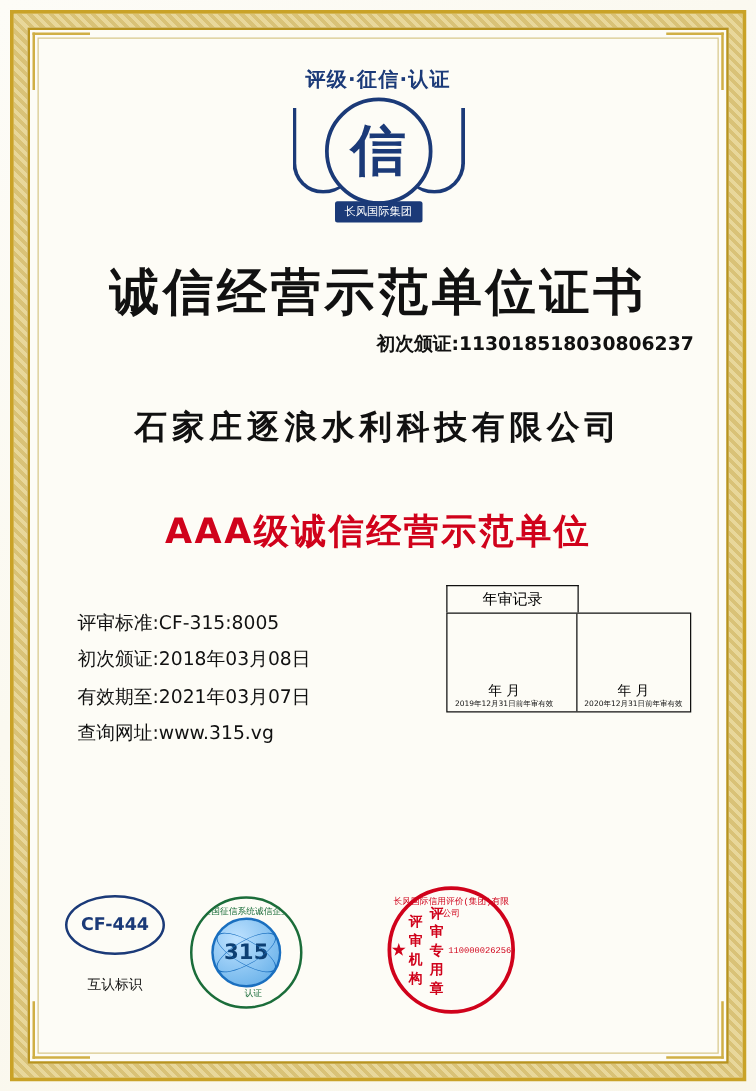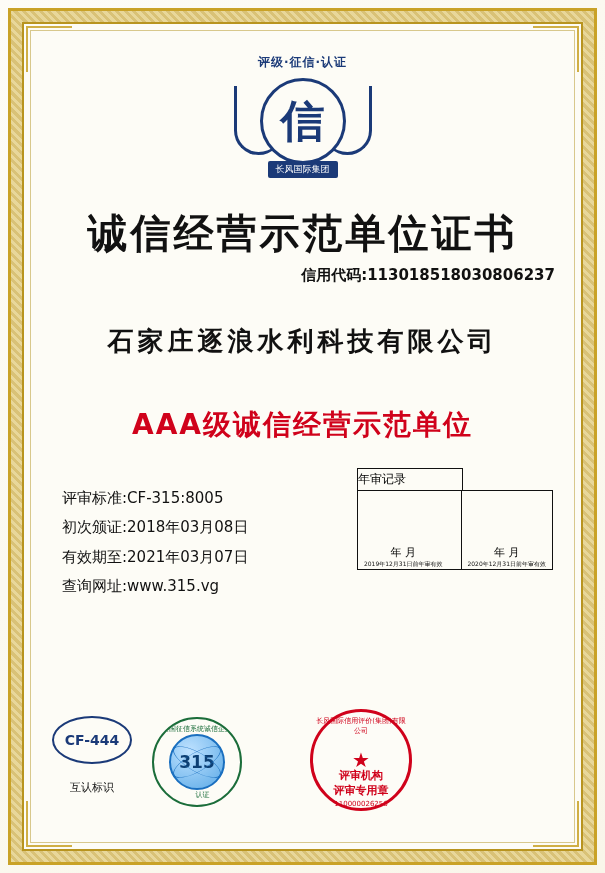--- a/index.html
+++ b/index.html
@@ -57,21 +57,21 @@
   .emblem-wrap{
     position:absolute;left:0;right:0;top:18px;
     display:flex;flex-direction:column;align-items:center;
   }
   .emblem{
     position:relative;width:178px;height:132px;
   }
   .emblem .arc-text{
     position:absolute;top:2px;left:0;right:0;
     text-align:center;
-    font-size:12px;font-weight:bold;color:#1b3a78;
+    font-size:16px;font-weight:bold;color:#1b3a78;
     letter-spacing:1px;
     font-family:"DejaVu Sans","Liberation Sans",sans-serif;
   }
   .circle-main{
     position:absolute;left:50%;top:26px;transform:translateX(-50%);
     width:80px;height:80px;border-radius:50%;
     border:3px solid #1b3a78;
     background:#fdfcf6;
     display:flex;align-items:center;justify-content:center;
   }
@@ -133,21 +133,21 @@
   .details div{white-space:nowrap;}
 
   
   .review{
     position:absolute;right:18px;top:434px;
     width:196px;
     font-family:"DejaVu Sans","Liberation Sans",sans-serif;
   }
   .review-title{
     border:1px solid #111;border-bottom:none;
-    font-size:12px;text-align:left;padding:2px 0;
+    font-size:12px;text-align:center;padding:2px 0;
     width:106px;box-sizing:border-box;
   }
   .review-grid{
     display:flex;border:1px solid #111;height:78px;gap:12px;
   }
   .review-cell{
     flex:1;position:relative;
     display:flex;flex-direction:column;justify-content:flex-end;
     align-items:center;
   }
@@ -193,22 +193,23 @@
     border:1px solid #1a6fbf;transform:rotate(60deg) scaleX(.35);
   }
   .globe .ring2{transform:rotate(-60deg) scaleX(.35);}
   .globe .ct-top{position:absolute;top:4px;left:0;right:0;text-align:center;}
   .globe .ct-bot{position:absolute;bottom:4px;left:0;right:0;text-align:center;}
   
   .red-seal{
     position:relative;width:96px;height:96px;border-radius:50%;
     border:3px solid #d0021b;
     color:#d0021b;
-    display:flex;flex-direction:column;align-items:center;justify-content:flex-end;
+    display:flex;flex-direction:row;align-items:center;justify-content:flex-end;
     background:rgba(255,255,255,.2);
+    font-family:Liberation Mono, monospace;
   }
   .red-seal .star{font-size:20px;line-height:1;color:#d0021b;margin-bottom:-2px;}
   .red-seal .l1{font-size:11px;font-weight:bold;}
   .red-seal .l2{font-size:11px;font-weight:bold;}
   .red-seal .code{font-size:7px;margin-top:2px;}
   .red-seal .arc-top{
     position:absolute;top:4px;left:0;right:0;text-align:center;font-size:7px;
   }
   
   .qr{
@@ -254,21 +255,21 @@
         <div class="circle-main">
           <span class="glyph">信</span>
         </div>
         <div class="ribbon">长风国际集团</div>
       </div>
     </div>
 
     <div class="main-title">诚信经营示范单位证书</div>
 
     <div class="credit-code">
-      <span>信用代码:</span><span>113018518030806237</span>
+      <span>初次颁证:</span><span>113018518030806237</span>
     </div>
 
     <div class="company">石家庄逐浪水利科技有限公司</div>
 
     <div class="grade">AAA级诚信经营示范单位</div>
 
     <div class="details">
       <div>评审标准:CF-315:8005</div>
       <div>初次颁证:2018年03月08日</div>
       <div>有效期至:2021年03月07日</div>

